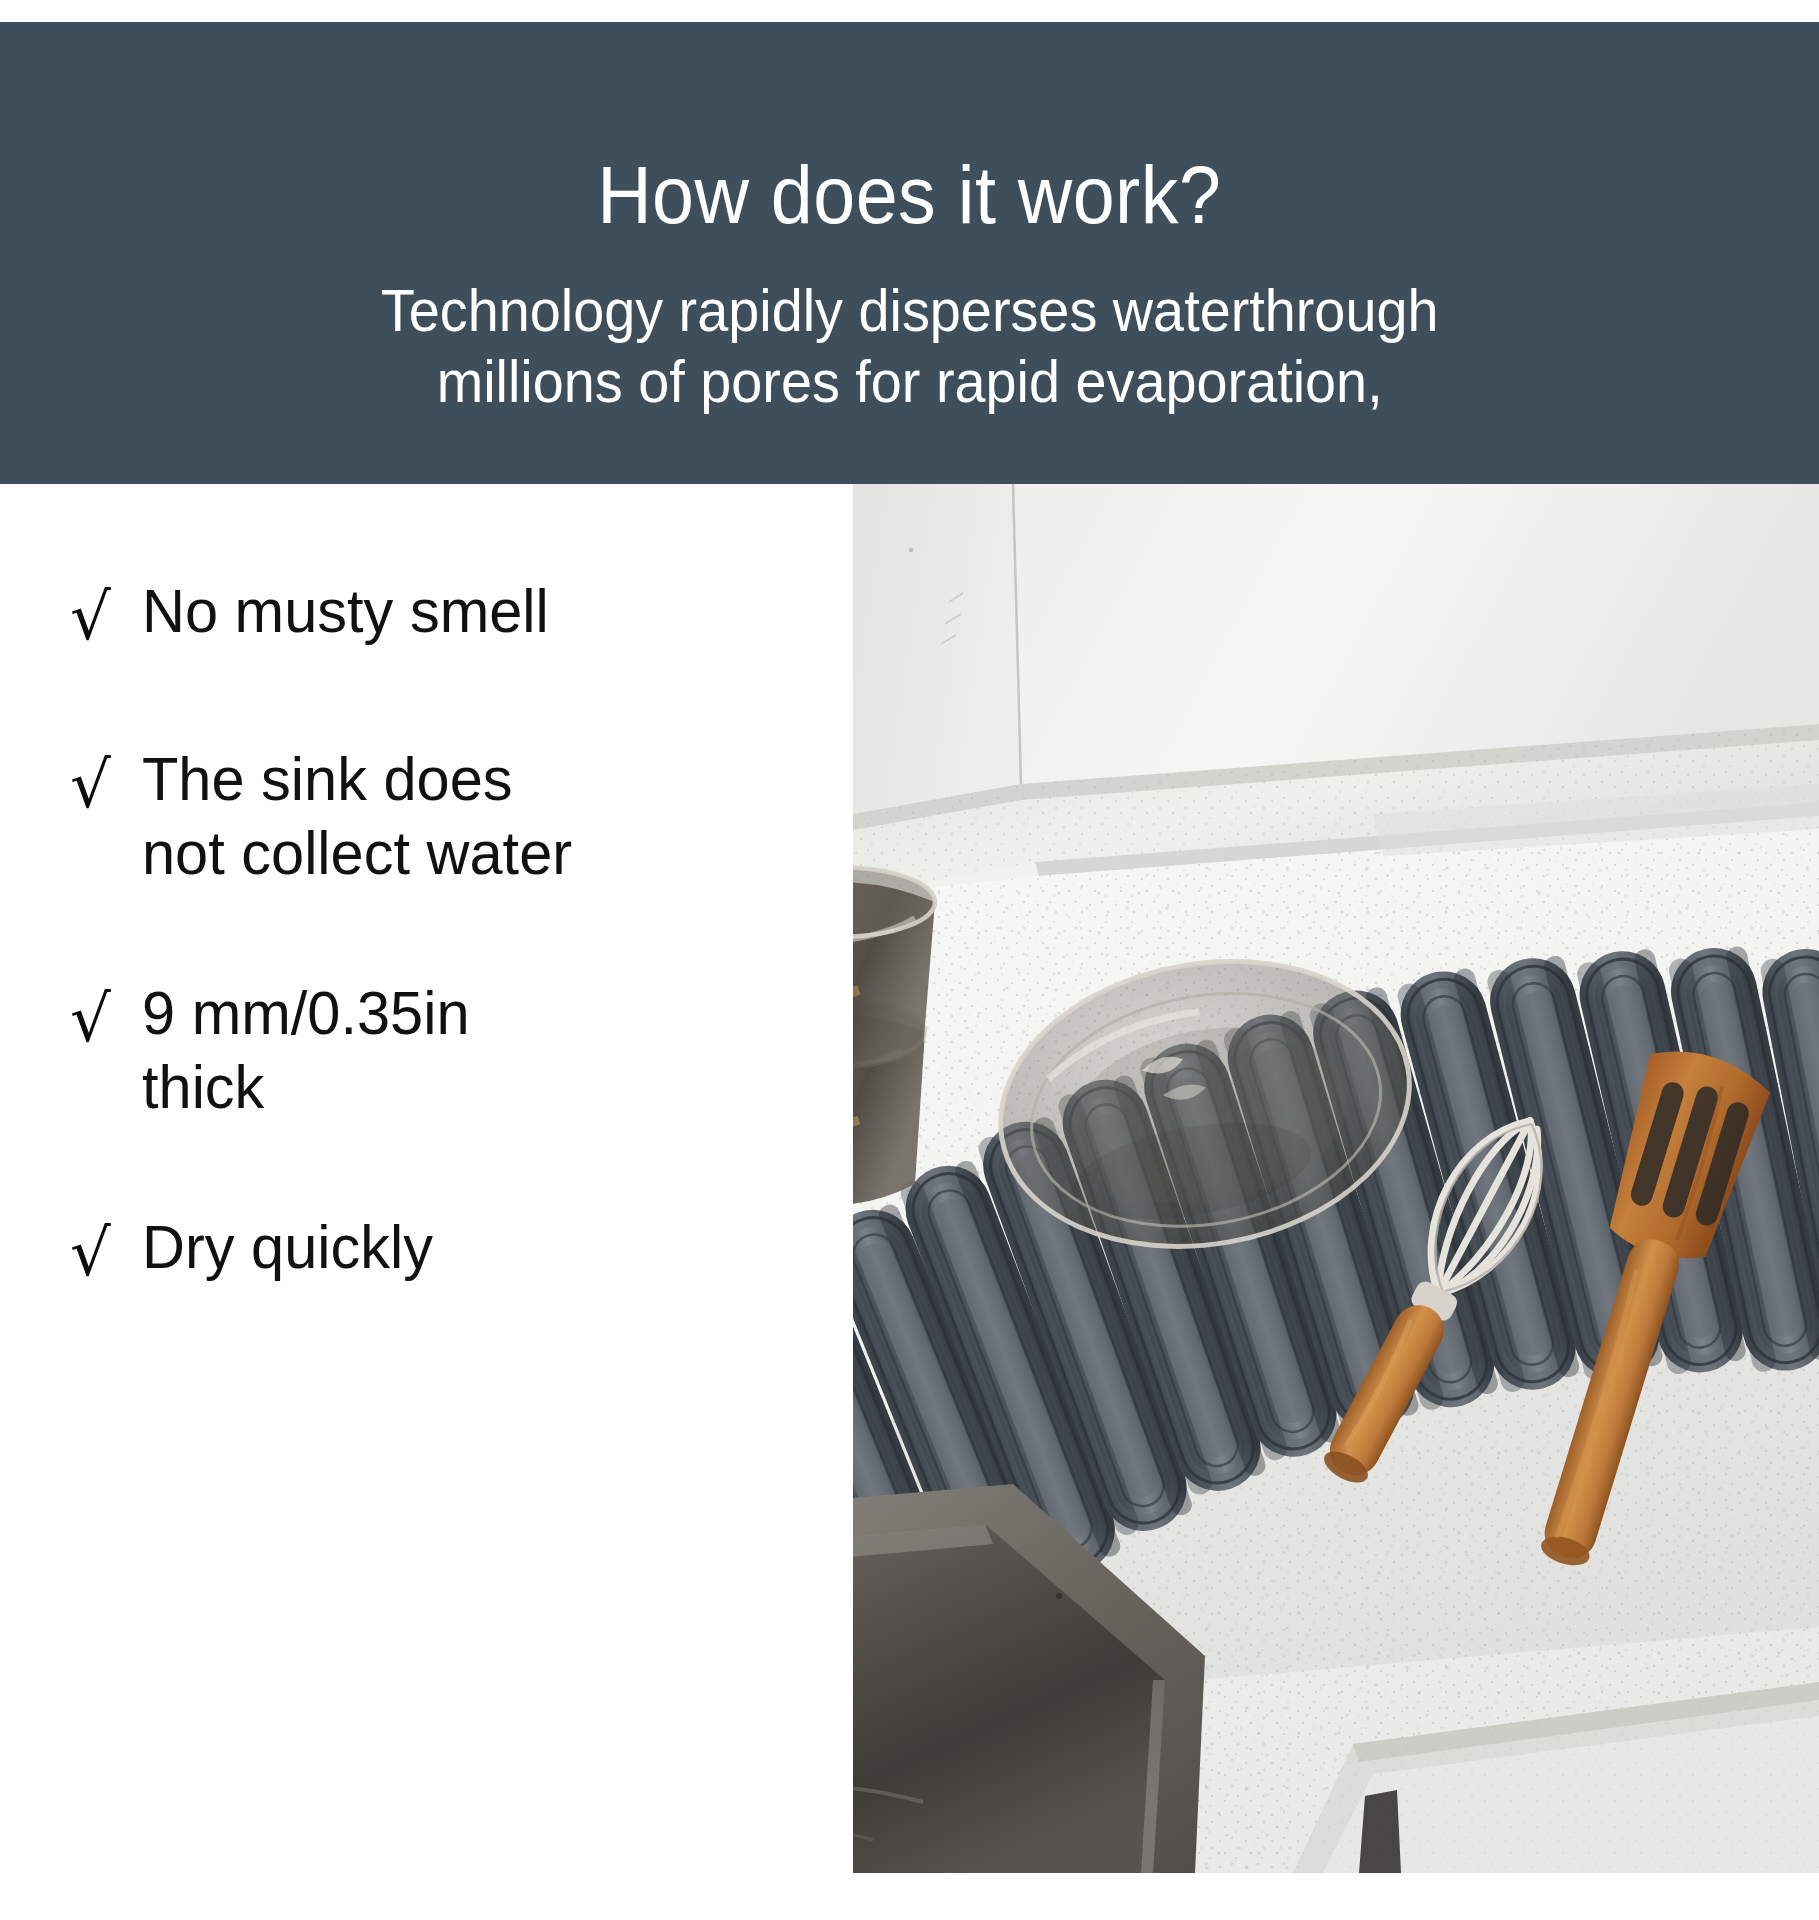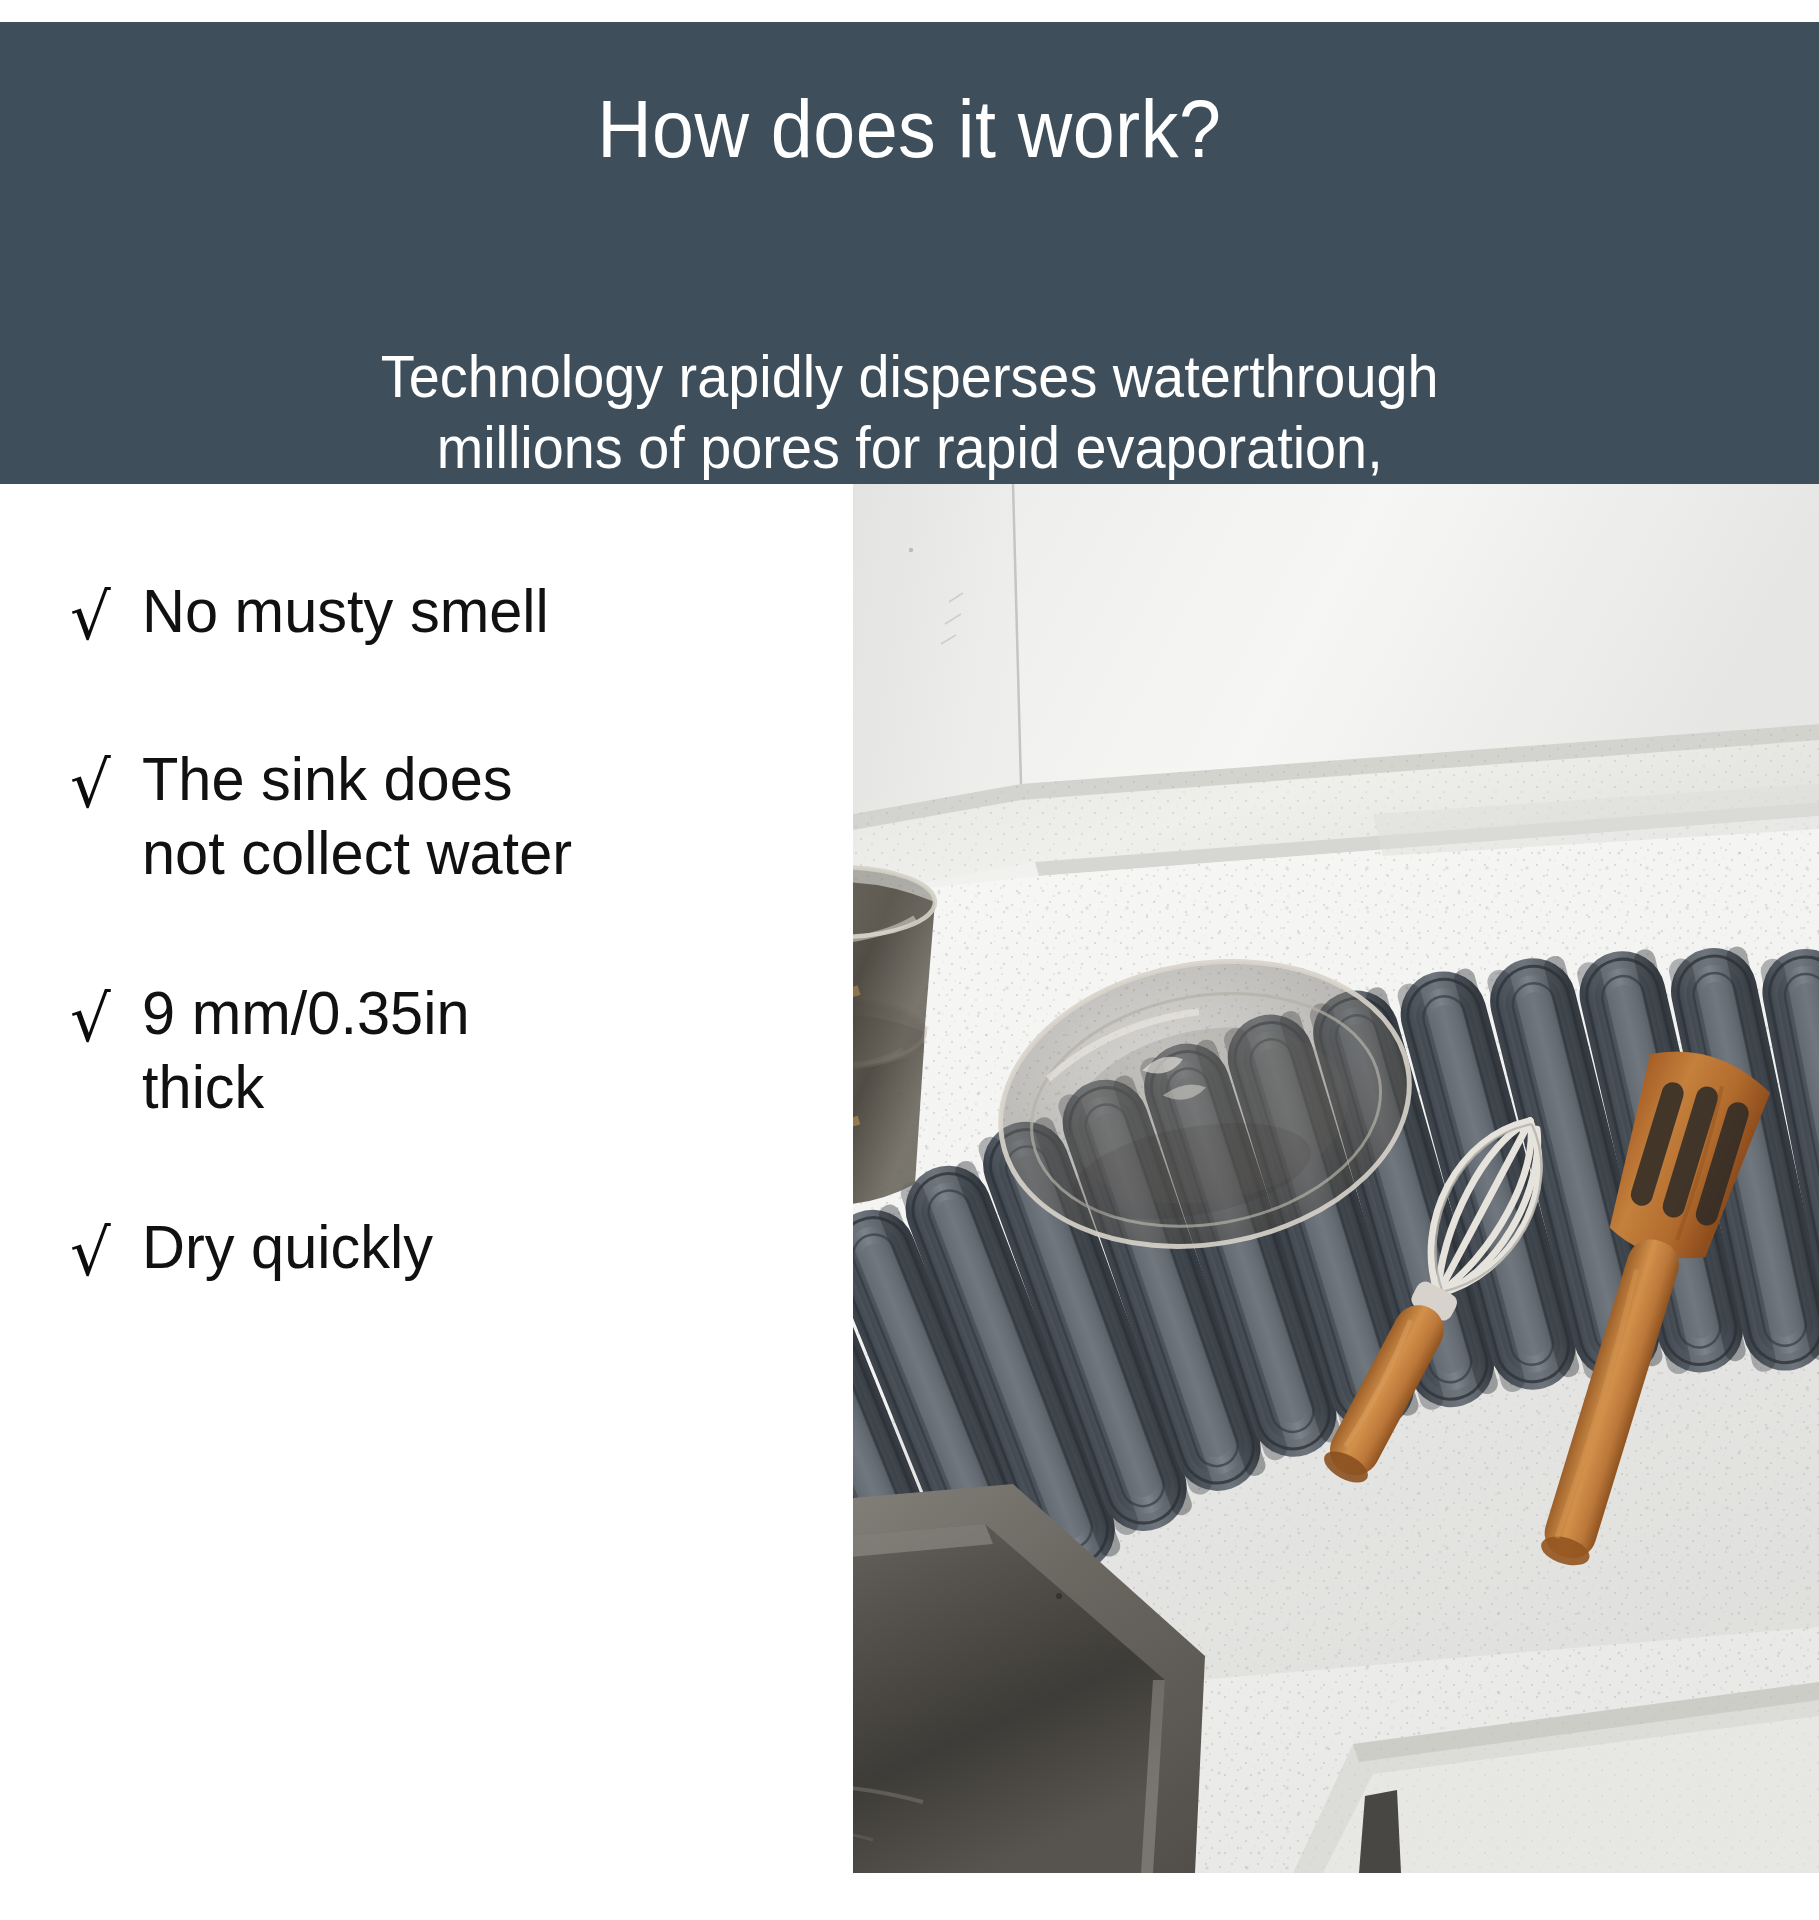--- a/index.html
+++ b/index.html
@@ -21,21 +21,21 @@
     position: absolute;
     left: 0;
     top: 22px;
     width: 1819px;
     height: 462px;
     background: #3e4f5b;
     box-sizing: border-box;
     display: flex;
     flex-direction: column;
     align-items: center;
-    justify-content: space-between;
+    justify-content: center;
     padding-top: 66px;
   }
   .header-title {
     color: #ffffff;
     font-size: 82px;
     line-height: 1.0;
     font-weight: 400;
     letter-spacing: 0.5px;
     text-align: center;
     margin: 0;

